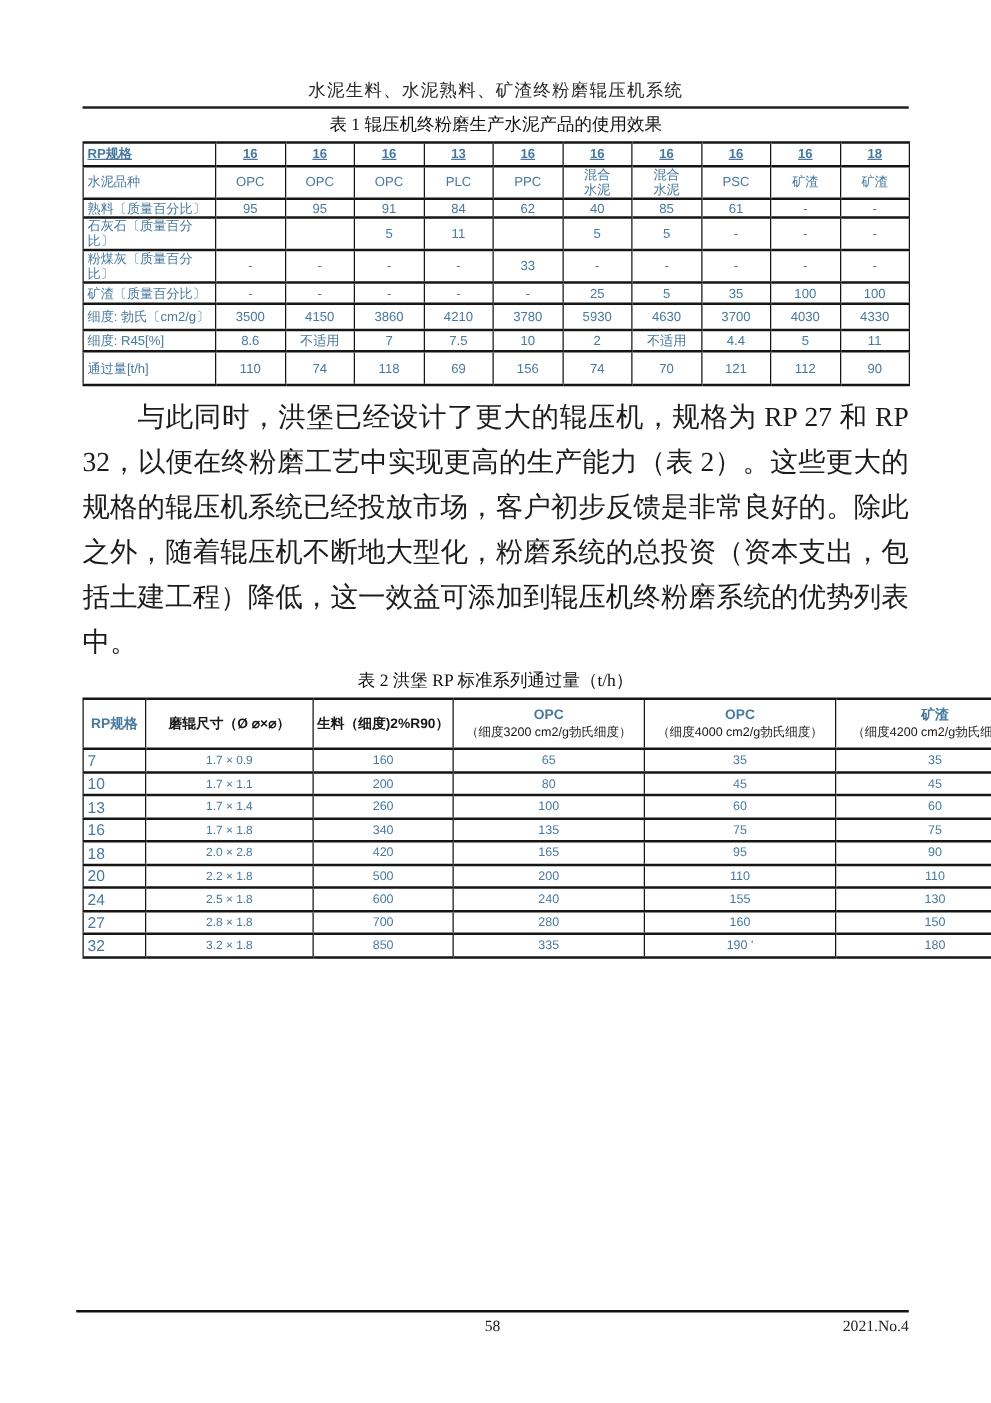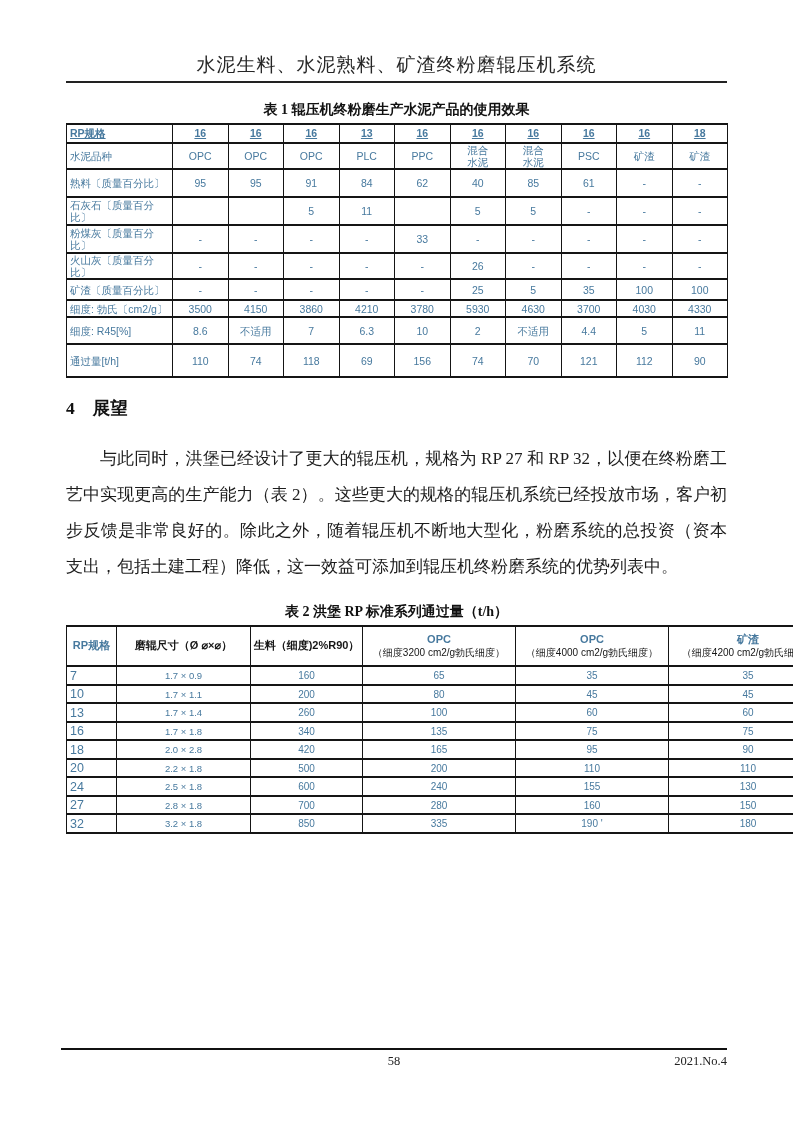--- a/index.html
+++ b/index.html
@@ -3,45 +3,45 @@
 <meta charset="utf-8">
 <style>
   html,body{margin:0;padding:0;}
   body{
     width:793px;height:1122px;background:#ffffff;position:relative;
     font-family:"Liberation Serif", serif;color:#1a1a1a;overflow:hidden;
   }
   .content{padding:52px 66px 0 66px;}
 
   
-  .running-head{text-align:center;font-size:19px;letter-spacing:1px;color:#262626;}
+  .running-head{text-align:center;font-size:14px;letter-spacing:1px;color:#262626;margin-top:12px;}
   .head-rule{border:none;border-top:2px solid #222;margin:3px 0 0 0;}
 
   
-  .tbl-caption{font-weight:bold;font-size:14px;text-align:center;margin:18px 0 4px 0;color:#111;}
+  .tbl-caption{font-weight:normal;font-size:14px;text-align:center;margin:4px 0 4px 0;color:#111;}
   .sec-heading{font-weight:bold;font-size:17.5px;margin:18px 0 0 0;color:#111;}
   .sec-heading .num{margin-right:18px;}
   .body-par{
-    font-size:17px;line-height:36px;text-align:justify;text-indent:2em;
-    margin:21px 0 0 0;color:#1c1c1c;
+    font-size:22px;line-height:36px;text-align:justify;text-indent:2em;
+    margin:7px 0 0 0;color:#1c1c1c;
   }
 
   
   table{border-collapse:collapse;width:100%;table-layout:fixed;
         font-family:"Liberation Sans", sans-serif;}
   td,th{border-left:1.4px solid #151515;border-right:1.4px solid #151515;
         border-top:2px solid #151515;border-bottom:2px solid #151515;
         vertical-align:middle;overflow:hidden;}
 
   
   .t1{color:#47799e;margin-top:2px;}
   .t1 td{font-size:10.5px;text-align:center;padding:0 2px;white-space:pre-line;line-height:1.15;}
   .t1 td.lbl{text-align:left;padding-left:3px;}
   .t1 tr.t1h td{font-weight:bold;text-decoration:underline;}
-  .t1 tr{height:28px;}
+  .t1 tr{height:15px;}
   .t1 tr:nth-child(1){height:19px;}
   .t1 tr:nth-child(2){height:20px;padding-left:48px;}
   .t1 tr:nth-child(6){height:17px;padding-left:20px;}
   .t1 tr:nth-child(7){height:21px;}
   .t1 tr:nth-child(8){height:17px;}
   .t1 tr:nth-child(9){height:27px;}
   .t1 tr:nth-child(10){height:33px;}
   .t1 tr:nth-child(11){height:17px;}
 
   
@@ -140,33 +140,20 @@
           <td>-</td>
           <td>-</td>
           <td>33</td>
           <td>-</td>
           <td>-</td>
           <td>-</td>
           <td>-</td>
           <td>-</td>
         </tr>
         <tr>
-          <td class="lbl">火山灰〔质量百分比〕</td>
-          <td>-</td>
-          <td>-</td>
-          <td>-</td>
-          <td>-</td>
-          <td>-</td>
-          <td>26</td>
-          <td>-</td>
-          <td>-</td>
-          <td>-</td>
-          <td>-</td>
-        </tr>
-        <tr>
           <td class="lbl">矿渣〔质量百分比〕</td>
           <td>-</td>
           <td>-</td>
           <td>-</td>
           <td>-</td>
           <td>-</td>
           <td>25</td>
           <td>5</td>
           <td>35</td>
           <td>100</td>
@@ -183,21 +170,21 @@
           <td>4630</td>
           <td>3700</td>
           <td>4030</td>
           <td>4330</td>
         </tr>
         <tr>
           <td class="lbl">细度: R45[%]</td>
           <td>8.6</td>
           <td>不适用</td>
           <td>7</td>
-          <td>6.3</td>
+          <td>7.5</td>
           <td>10</td>
           <td>2</td>
           <td>不适用</td>
           <td>4.4</td>
           <td>5</td>
           <td>11</td>
         </tr>
         <tr>
           <td class="lbl">通过量[t/h]</td>
           <td>110</td>
@@ -207,23 +194,20 @@
           <td>156</td>
           <td>74</td>
           <td>70</td>
           <td>121</td>
           <td>112</td>
           <td>90</td>
         </tr>
       </tbody>
   </table>
 
-  <div class="sec-heading">
-    <span class="num">4</span><span>展望</span>
-  </div>
 
   <p class="body-par">与此同时，洪堡已经设计了更大的辊压机，规格为 RP 27 和 RP 32，以便在终粉磨工艺中实现更高的生产能力（表 2）。这些更大的规格的辊压机系统已经投放市场，客户初步反馈是非常良好的。除此之外，随着辊压机不断地大型化，粉磨系统的总投资（资本支出，包括土建工程）降低，这一效益可添加到辊压机终粉磨系统的优势列表中。</p>
 
   <div class="tbl-caption">表 2 洪堡 RP 标准系列通过量（t/h）</div>
 
   <table class="t2">
     <colgroup>
       <col style="width:50px">
         <col style="width:134px">
         <col style="width:112px">

